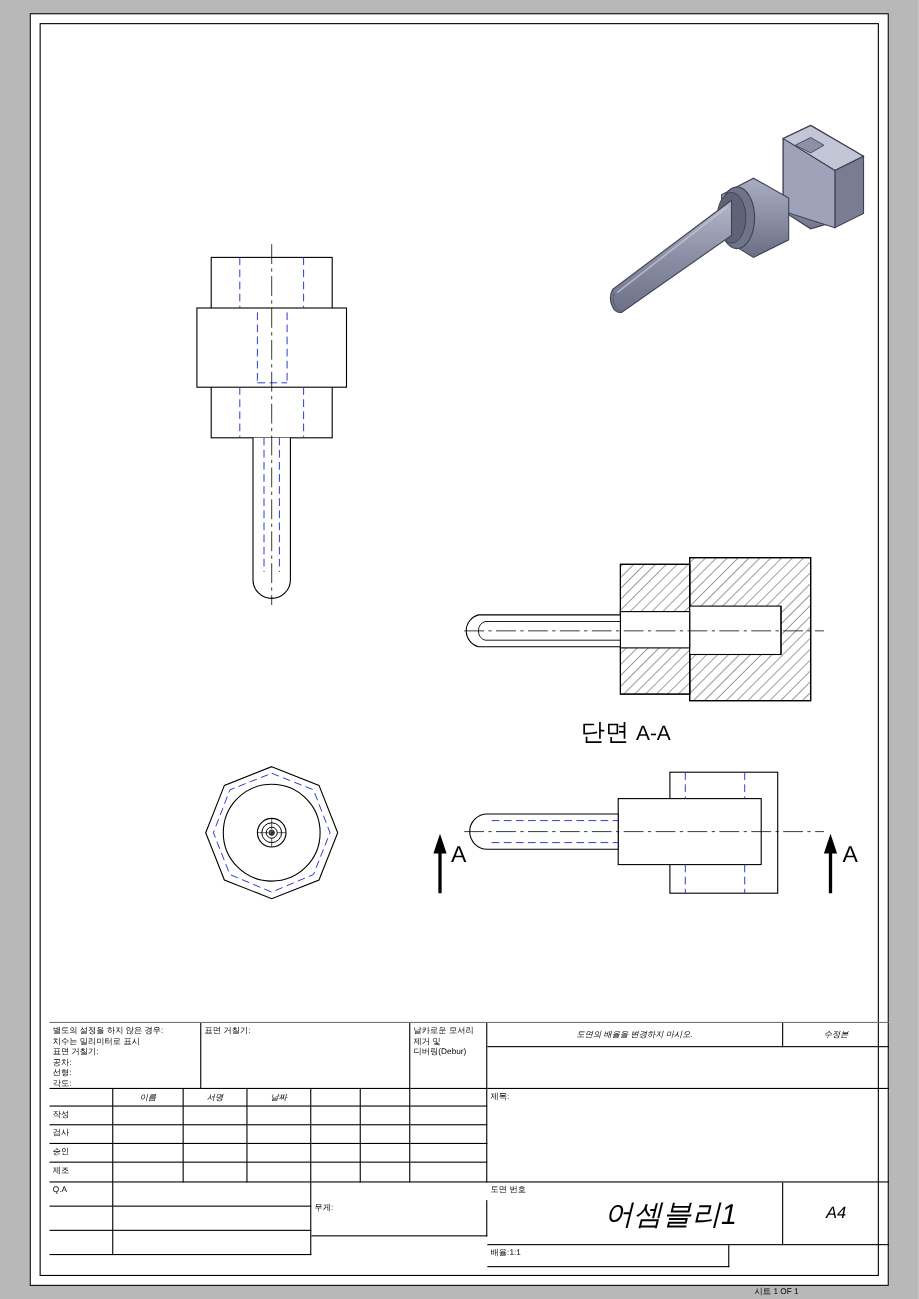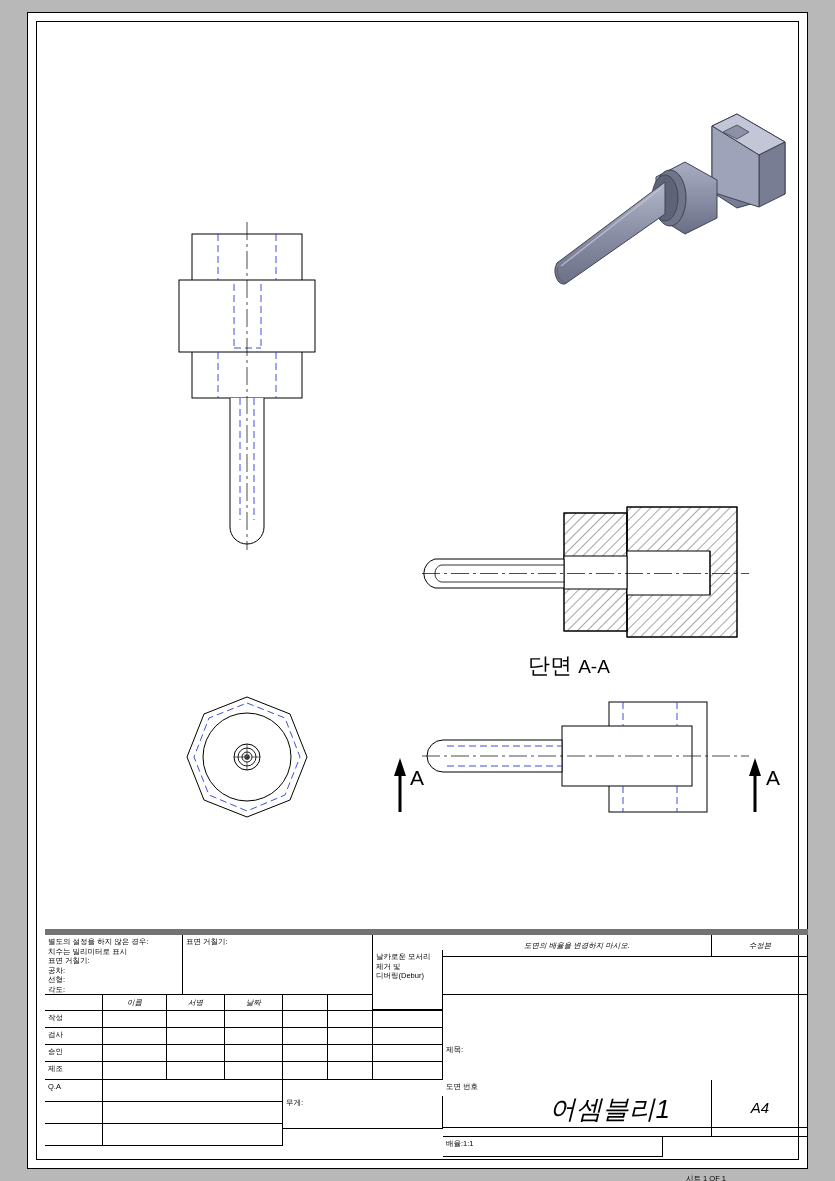--- a/index.html
+++ b/index.html
@@ -45,21 +45,21 @@
     top: 0;
   }
 
   
   .titleblock {
     position: absolute;
     left: 8px;
     bottom: 8px;
     width: 763px;
     height: 222px;
-    border-top: 6px solid #737373;
+    border-top: 1px solid #737373;
     box-sizing: border-box;
     font-size: 7.5px;
     color: #000;
   }
   .tb-cell {
     position: absolute;
     box-sizing: border-box;
     border-right: 1px solid #000;
     border-bottom: 1px solid #000;
     padding: 2px 3px;
@@ -225,36 +225,36 @@
 
     <div class="titleblock">
 
       <div class="tb-cell" style="left:0; top:0; width:138px; height:60px;">별도의 설정을 하지 않은 경우:
 치수는 밀리미터로 표시
 표면 거칠기:
  공차:
   선형:
   각도:</div>
       <div class="tb-cell" style="left:138px; top:0; width:190px; height:60px;">표면 거칠기:</div>
-      <div class="tb-cell" style="left:328px; top:15px; width:70px; height:60px;">날카로운 모서리
+      <div class="tb-cell" style="left:328px; top:0; width:70px; height:60px;">날카로운 모서리
 제거 및
 디버링(Debur)</div>
       <div class="tb-cell tb-cc" style="left:398px; top:0; width:269px; height:22px;">도면의 배율을 변경하지 마시오.</div>
       <div class="tb-cell tb-cc nb-r" style="left:667px; top:0; width:96px; height:22px;">수정본</div>
       <div class="tb-cell nb-r" style="left:398px; top:22px; width:365px; height:38px;"></div>
 
       <div class="tb-cell" style="left:0; top:60px; width:58px; height:16px;"></div>
       <div class="tb-cell tb-cc" style="left:58px; top:60px; width:64px; height:16px;">이름</div>
       <div class="tb-cell tb-cc" style="left:122px; top:60px; width:58px; height:16px;">서명</div>
       <div class="tb-cell tb-cc" style="left:180px; top:60px; width:58px; height:16px;">날짜</div>
       <div class="tb-cell" style="left:238px; top:60px; width:45px; height:16px;"></div>
       <div class="tb-cell" style="left:283px; top:60px; width:45px; height:16px;"></div>
       <div class="tb-cell" style="left:328px; top:60px; width:70px; height:16px;"></div>
 
-      <div class="tb-cell nb-r" style="left:398px; top:60px; width:365px; height:85px;margin-top:48px;">제목:</div>
+      <div class="tb-cell nb-r" style="left:398px; top:60px; width:365px; height:85px;">제목:</div>
 
       <div class="tb-cell" style="left:0; top:76px; width:58px; height:17px;">작성</div>
       <div class="tb-cell" style="left:58px; top:76px; width:64px; height:17px;"></div>
       <div class="tb-cell" style="left:122px; top:76px; width:58px; height:17px;"></div>
       <div class="tb-cell" style="left:180px; top:76px; width:58px; height:17px;"></div>
       <div class="tb-cell" style="left:238px; top:76px; width:45px; height:17px;"></div>
       <div class="tb-cell" style="left:283px; top:76px; width:45px; height:17px;"></div>
       <div class="tb-cell" style="left:328px; top:76px; width:70px; height:17px;"></div>
 
       <div class="tb-cell" style="left:0; top:93px; width:58px; height:17px;">검사</div>

